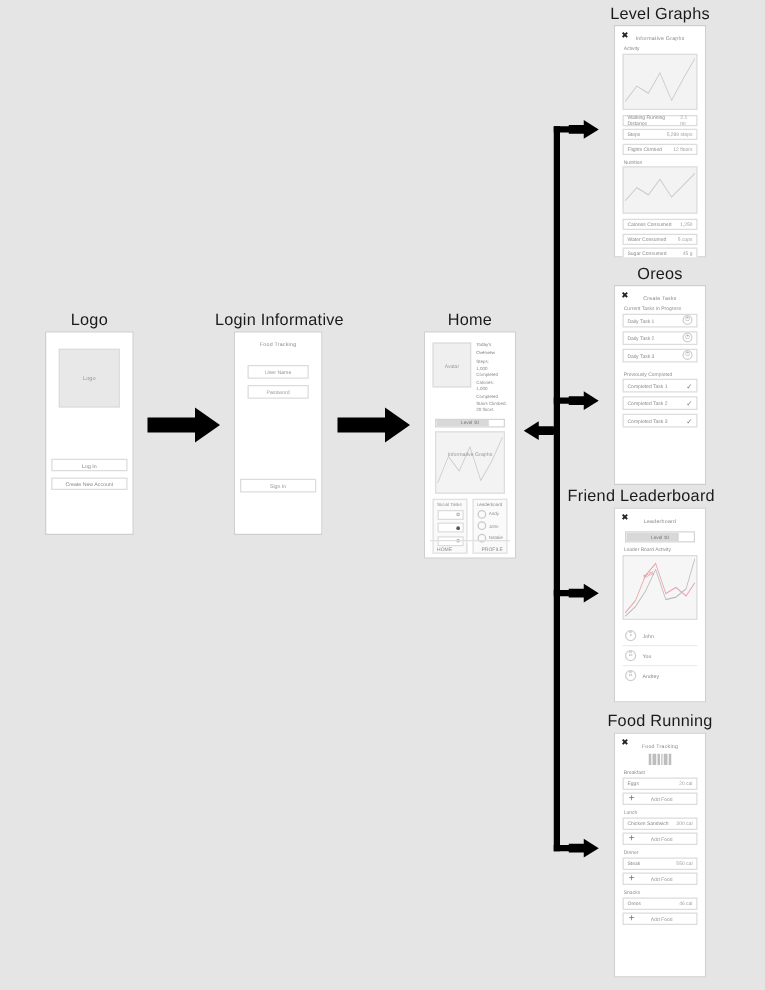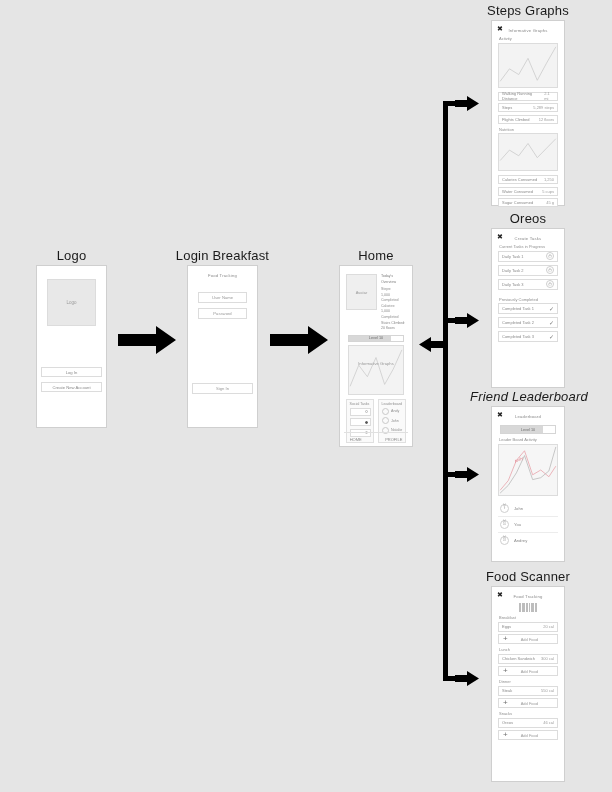--- a/index.html
+++ b/index.html
@@ -201,26 +201,26 @@
   <svg class="arrow-svg" style="left:455px; top:467px; width:24px; height:15px;" viewBox="0 0 24 15">
     <path d="M0 4 H12 V0 L24 7.5 L12 15 V11 H0 Z" fill="#000"></path>
   </svg>
 
   <div class="trunk" style="left:443px; top:676px; width:26px; height:5px;"></div>
   <svg class="arrow-svg" style="left:455px; top:671px; width:24px; height:15px;" viewBox="0 0 24 15">
     <path d="M0 4 H12 V0 L24 7.5 L12 15 V11 H0 Z" fill="#000"></path>
   </svg>
 
   <div class="screen-title" style="left:36px; top:248px; width:71px;">Logo</div>
-  <div class="screen-title" style="left:172px; top:248px; width:101px;">Login Breakfast</div>
+  <div class="screen-title" style="left:172px; top:248px; width:101px;">Login Informative</div>
   <div class="screen-title" style="left:339px; top:248px; width:74px;">Home</div>
-  <div class="screen-title" style="left:480px; top:3px; width:96px;">Steps Graphs</div>
+  <div class="screen-title" style="left:480px; top:3px; width:96px;">Level Graphs</div>
   <div class="screen-title" style="left:491px; top:211px; width:74px;">Oreos</div>
-  <div class="screen-title" style="left:470px; top:389px; width:118px;font-style:italic;">Friend Leaderboard</div>
-  <div class="screen-title" style="left:479px; top:569px; width:98px;">Food Scanner</div>
+  <div class="screen-title" style="left:454px; top:389px; width:118px;">Friend Leaderboard</div>
+  <div class="screen-title" style="left:479px; top:569px; width:98px;">Food Running</div>
 
   <div class="phone" id="login-phone">
     <div class="phone-inner">
       <div class="logo-box">Logo</div>
       <div style="position:absolute; left:0; right:0; bottom:30px;">
         <div class="wide-btn">Log In</div>
         <div class="wide-btn">Create New Account</div>
       </div>
     </div>
   </div>

